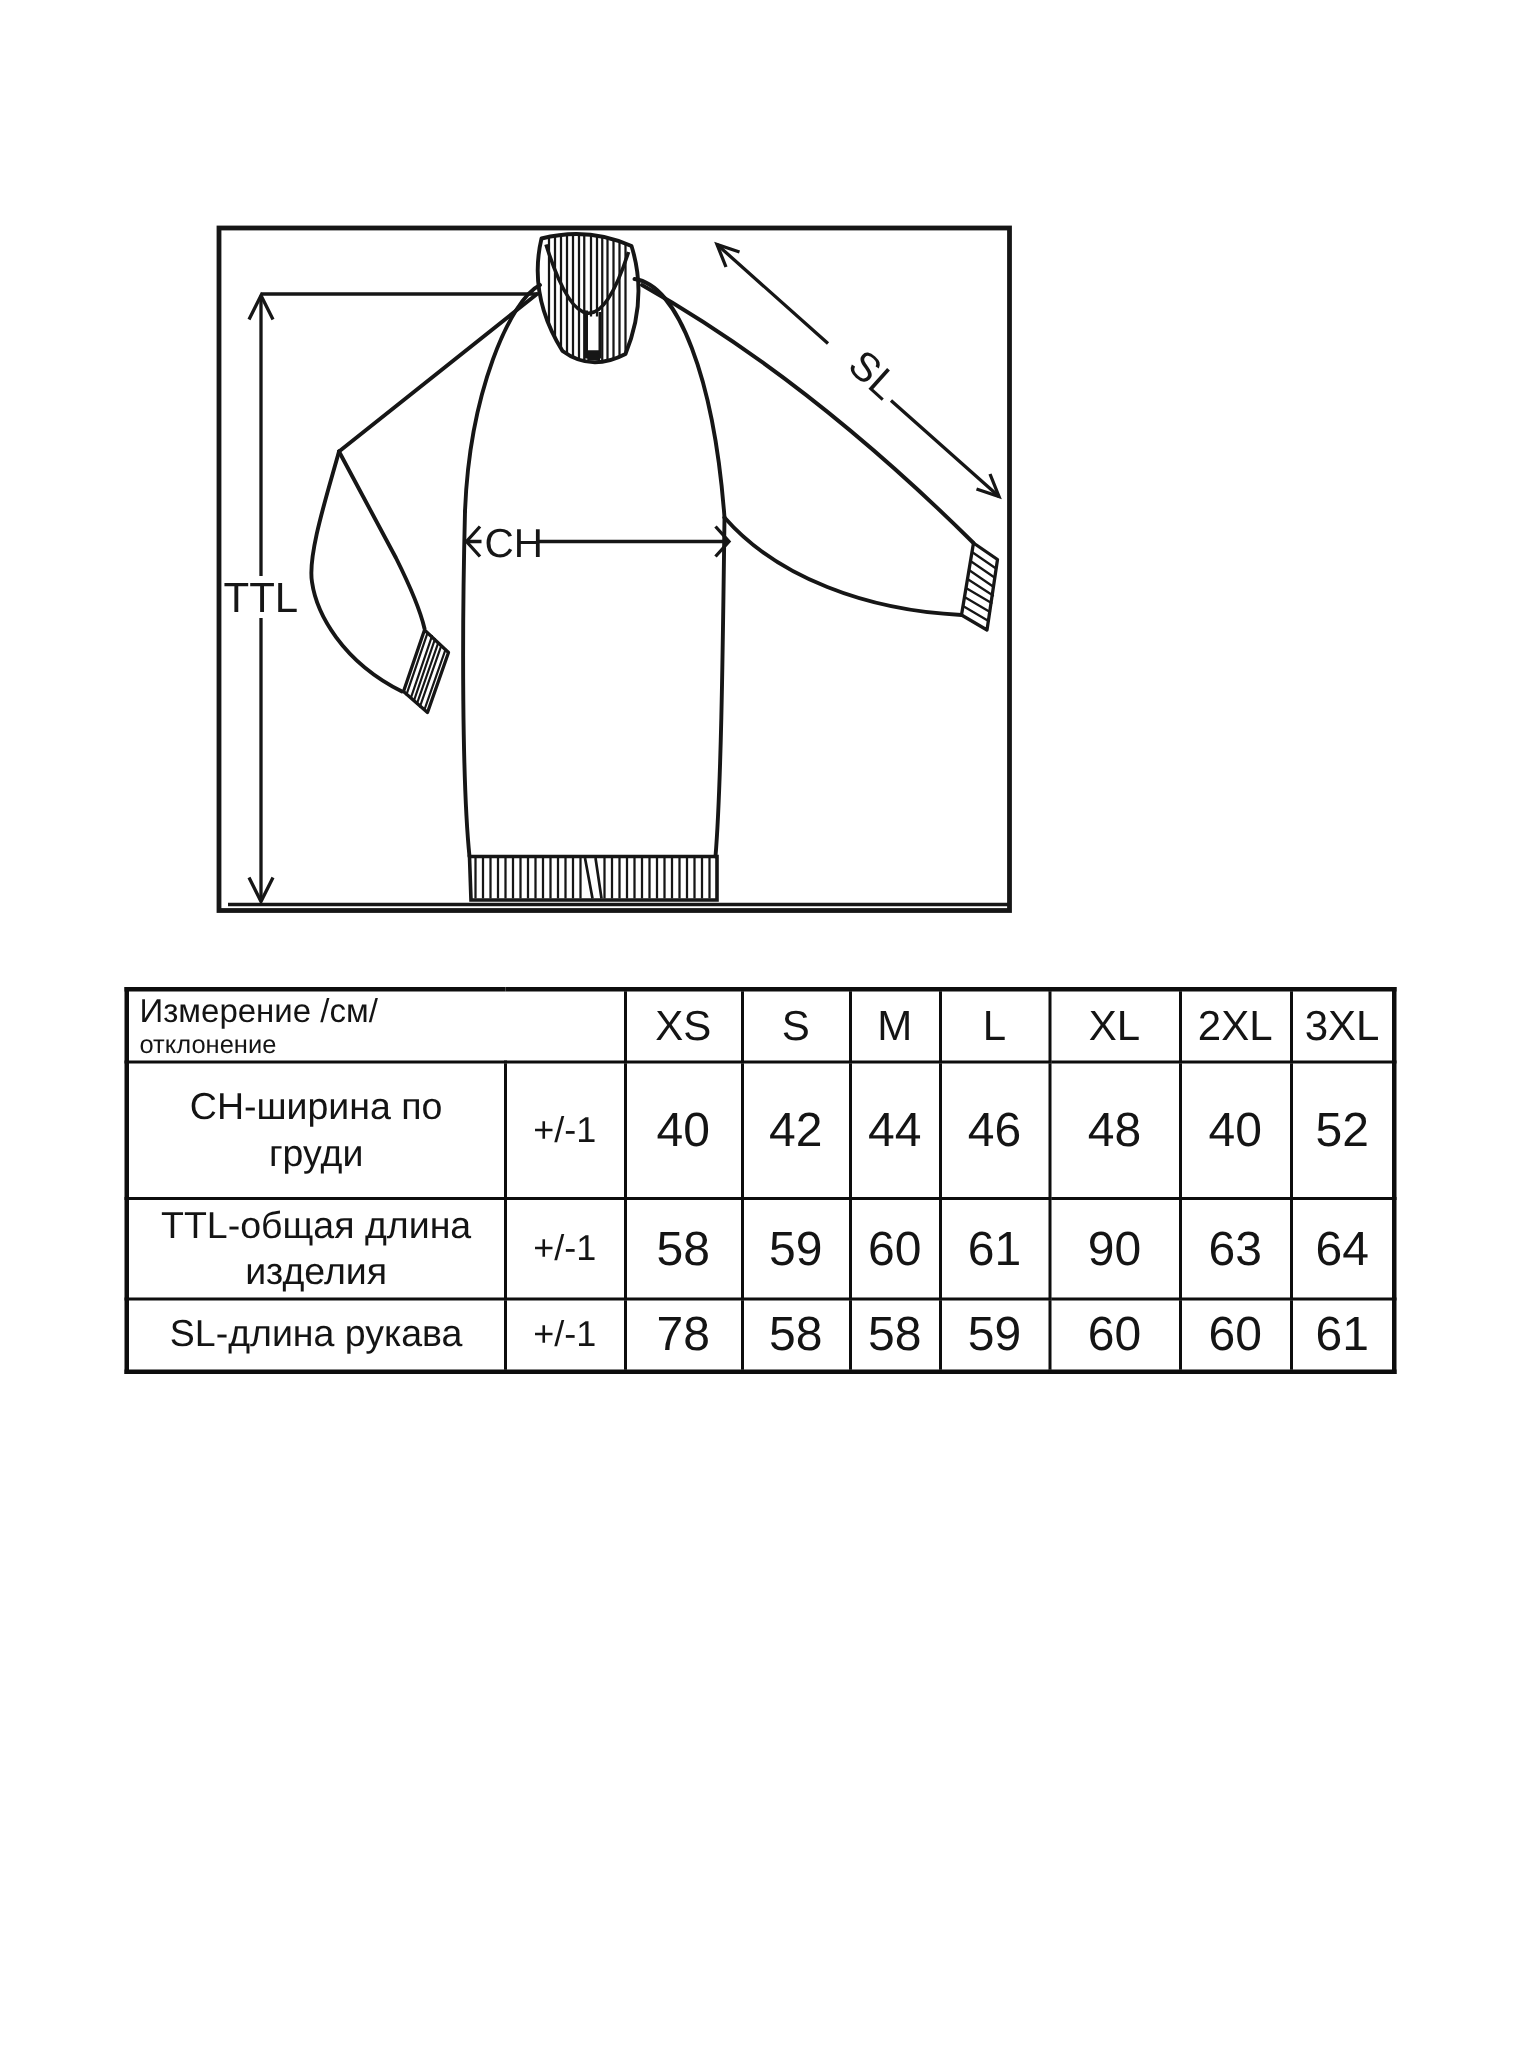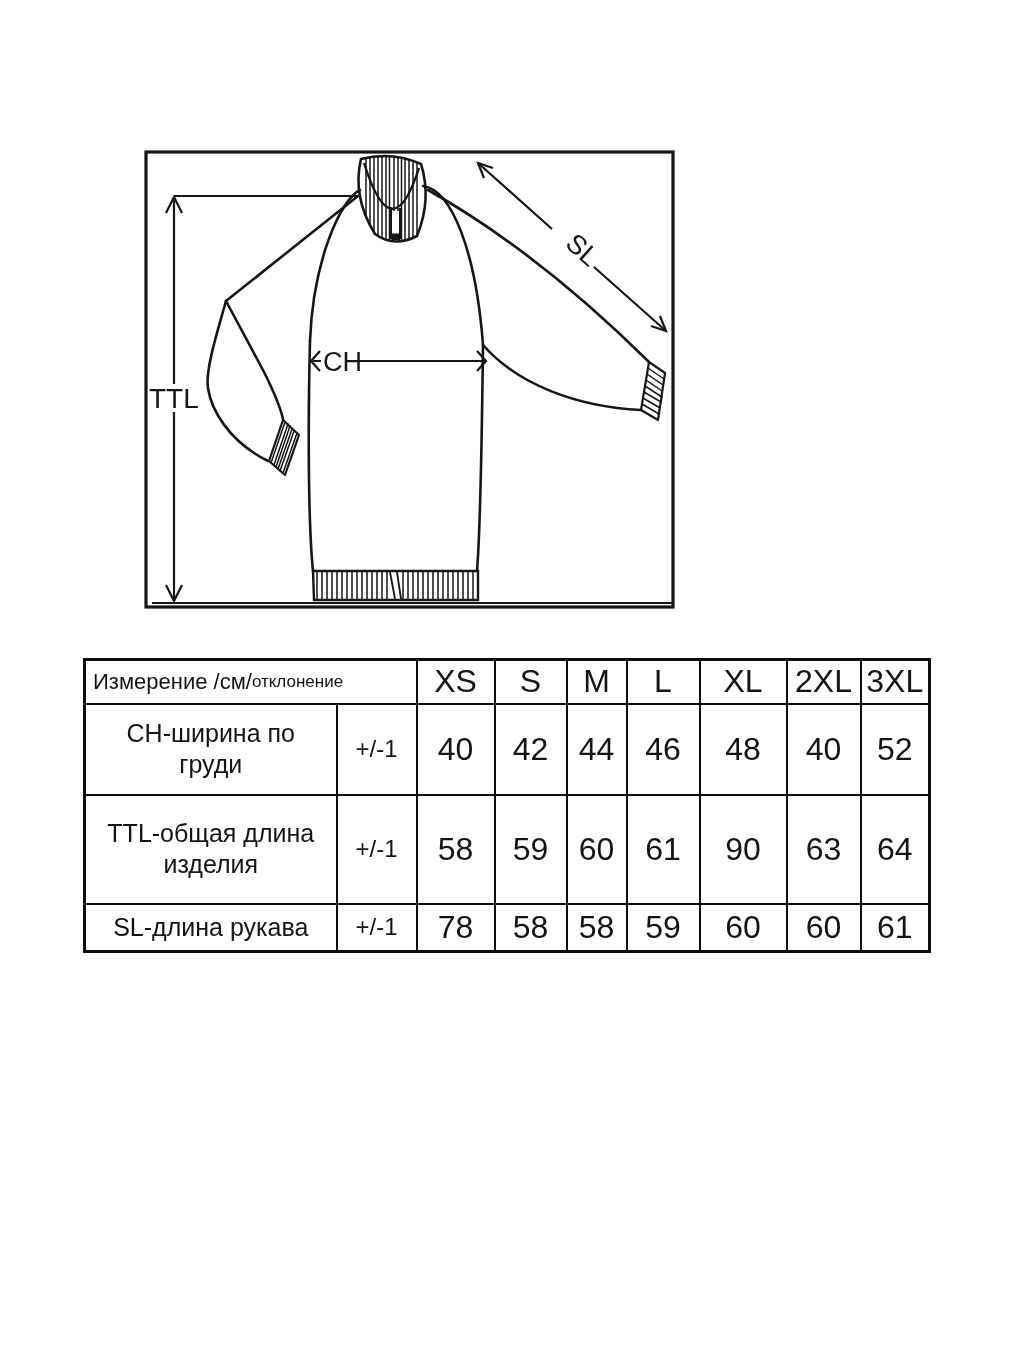--- a/index.html
+++ b/index.html
@@ -30,29 +30,29 @@
     border:2.5px solid #0d0d0d;
     padding:0;
     text-align:center;
     vertical-align:middle;
     font-weight:400;
     color:#141414;
     overflow:hidden;
   }
   tr.hdr-row{height:44px;}
   tr.row-ch{height:91px;}
-  tr.row-ttl{height:109px;}
+  tr.row-ttl{height:67px;}
   tr.row-sl{height:48px;}
   .hdr-measure{
     text-align:left;
   }
-  .hdr-measure .wrap{display:flex;align-items:center;padding-left:7px;}
+  .hdr-measure .wrap{display:flex;align-items:flex-start;padding-left:7px;flex-direction:column;}
   .hdr-measure .big{font-size:22px;}
   .hdr-measure .small{font-size:17px;}
-  th.size-hdr{font-size:32px;margin-top:12px;}
+  th.size-hdr{font-size:28px;margin-top:12px;}
   td.row-label{
     text-align:left;
     font-size:25px;
     line-height:31px;
     padding:2px 4px 2px 7px;
     white-space:pre-line;
   }
   td.dev-cell{font-size:24px;}
   td.val-cell{font-size:32px;}
 </style>

